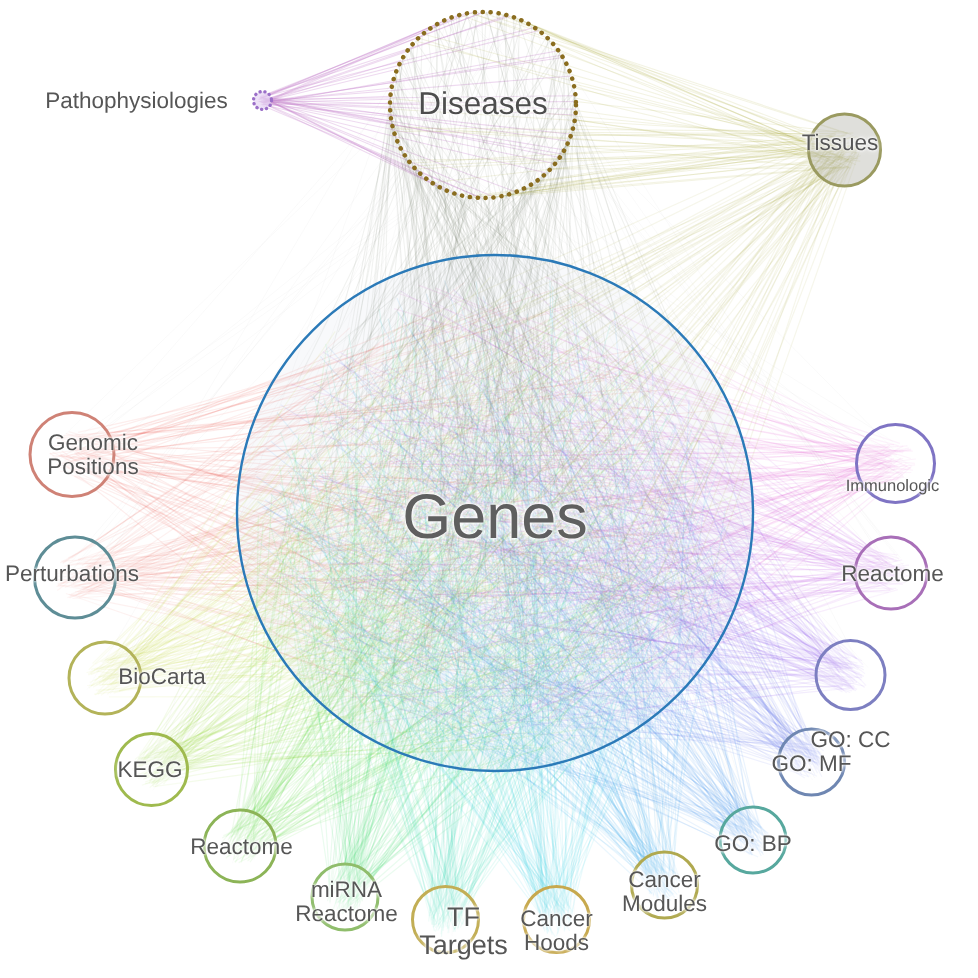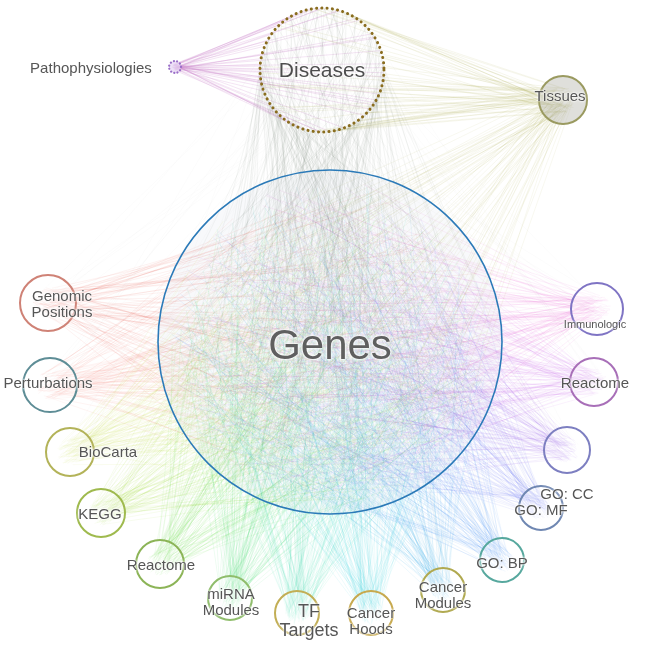--- a/index.html
+++ b/index.html
@@ -1775,21 +1775,21 @@
   <div class="node-label" style="left: 91px; top: 68px; font-size: 15px;">Pathophysiologies</div>
   <div class="node-label" style="left: 322px; top: 70px; font-size: 21px; color: rgb(77, 77, 77);">Diseases</div>
   <div class="node-label" style="left: 560px; top: 96px; font-size: 15px;">Tissues</div>
   <div class="node-label" style="left: 46px; top: 304px; font-size: 15px; margin-left: 16px;">Genomic
 Positions</div>
   <div class="node-label" style="left: 48px; top: 383px; font-size: 15px;">Perturbations</div>
   <div class="node-label" style="left: 72px; top: 452px; font-size: 15px; margin-left: 36px;">BioCarta</div>
   <div class="node-label" style="left: 100px; top: 514px; font-size: 15px;">KEGG</div>
   <div class="node-label" style="left: 161px; top: 565px; font-size: 15px;">Reactome</div>
   <div class="node-label" style="left: 231px; top: 602px; font-size: 15px;">miRNA
-Modules</div>
+Reactome</div>
   <div class="node-label" style="left: 309px; top: 621px; font-size: 18px;">TF
 Targets</div>
   <div class="node-label" style="left: 371px; top: 621px; font-size: 15px;">Cancer
 Hoods</div>
   <div class="node-label" style="left: 443px; top: 595px; font-size: 15px;">Cancer
 Modules</div>
   <div class="node-label" style="left: 502px; top: 563px; font-size: 15px;">GO: BP</div>
   <div class="node-label" style="left: 541px; top: 510px; font-size: 15px;">GO: MF</div>
   <div class="node-label" style="left: 567px; top: 452px; font-size: 15px; margin-top: 42px;">GO: CC</div>
   <div class="node-label" style="left: 595px; top: 383px; font-size: 15px;">Reactome</div>

